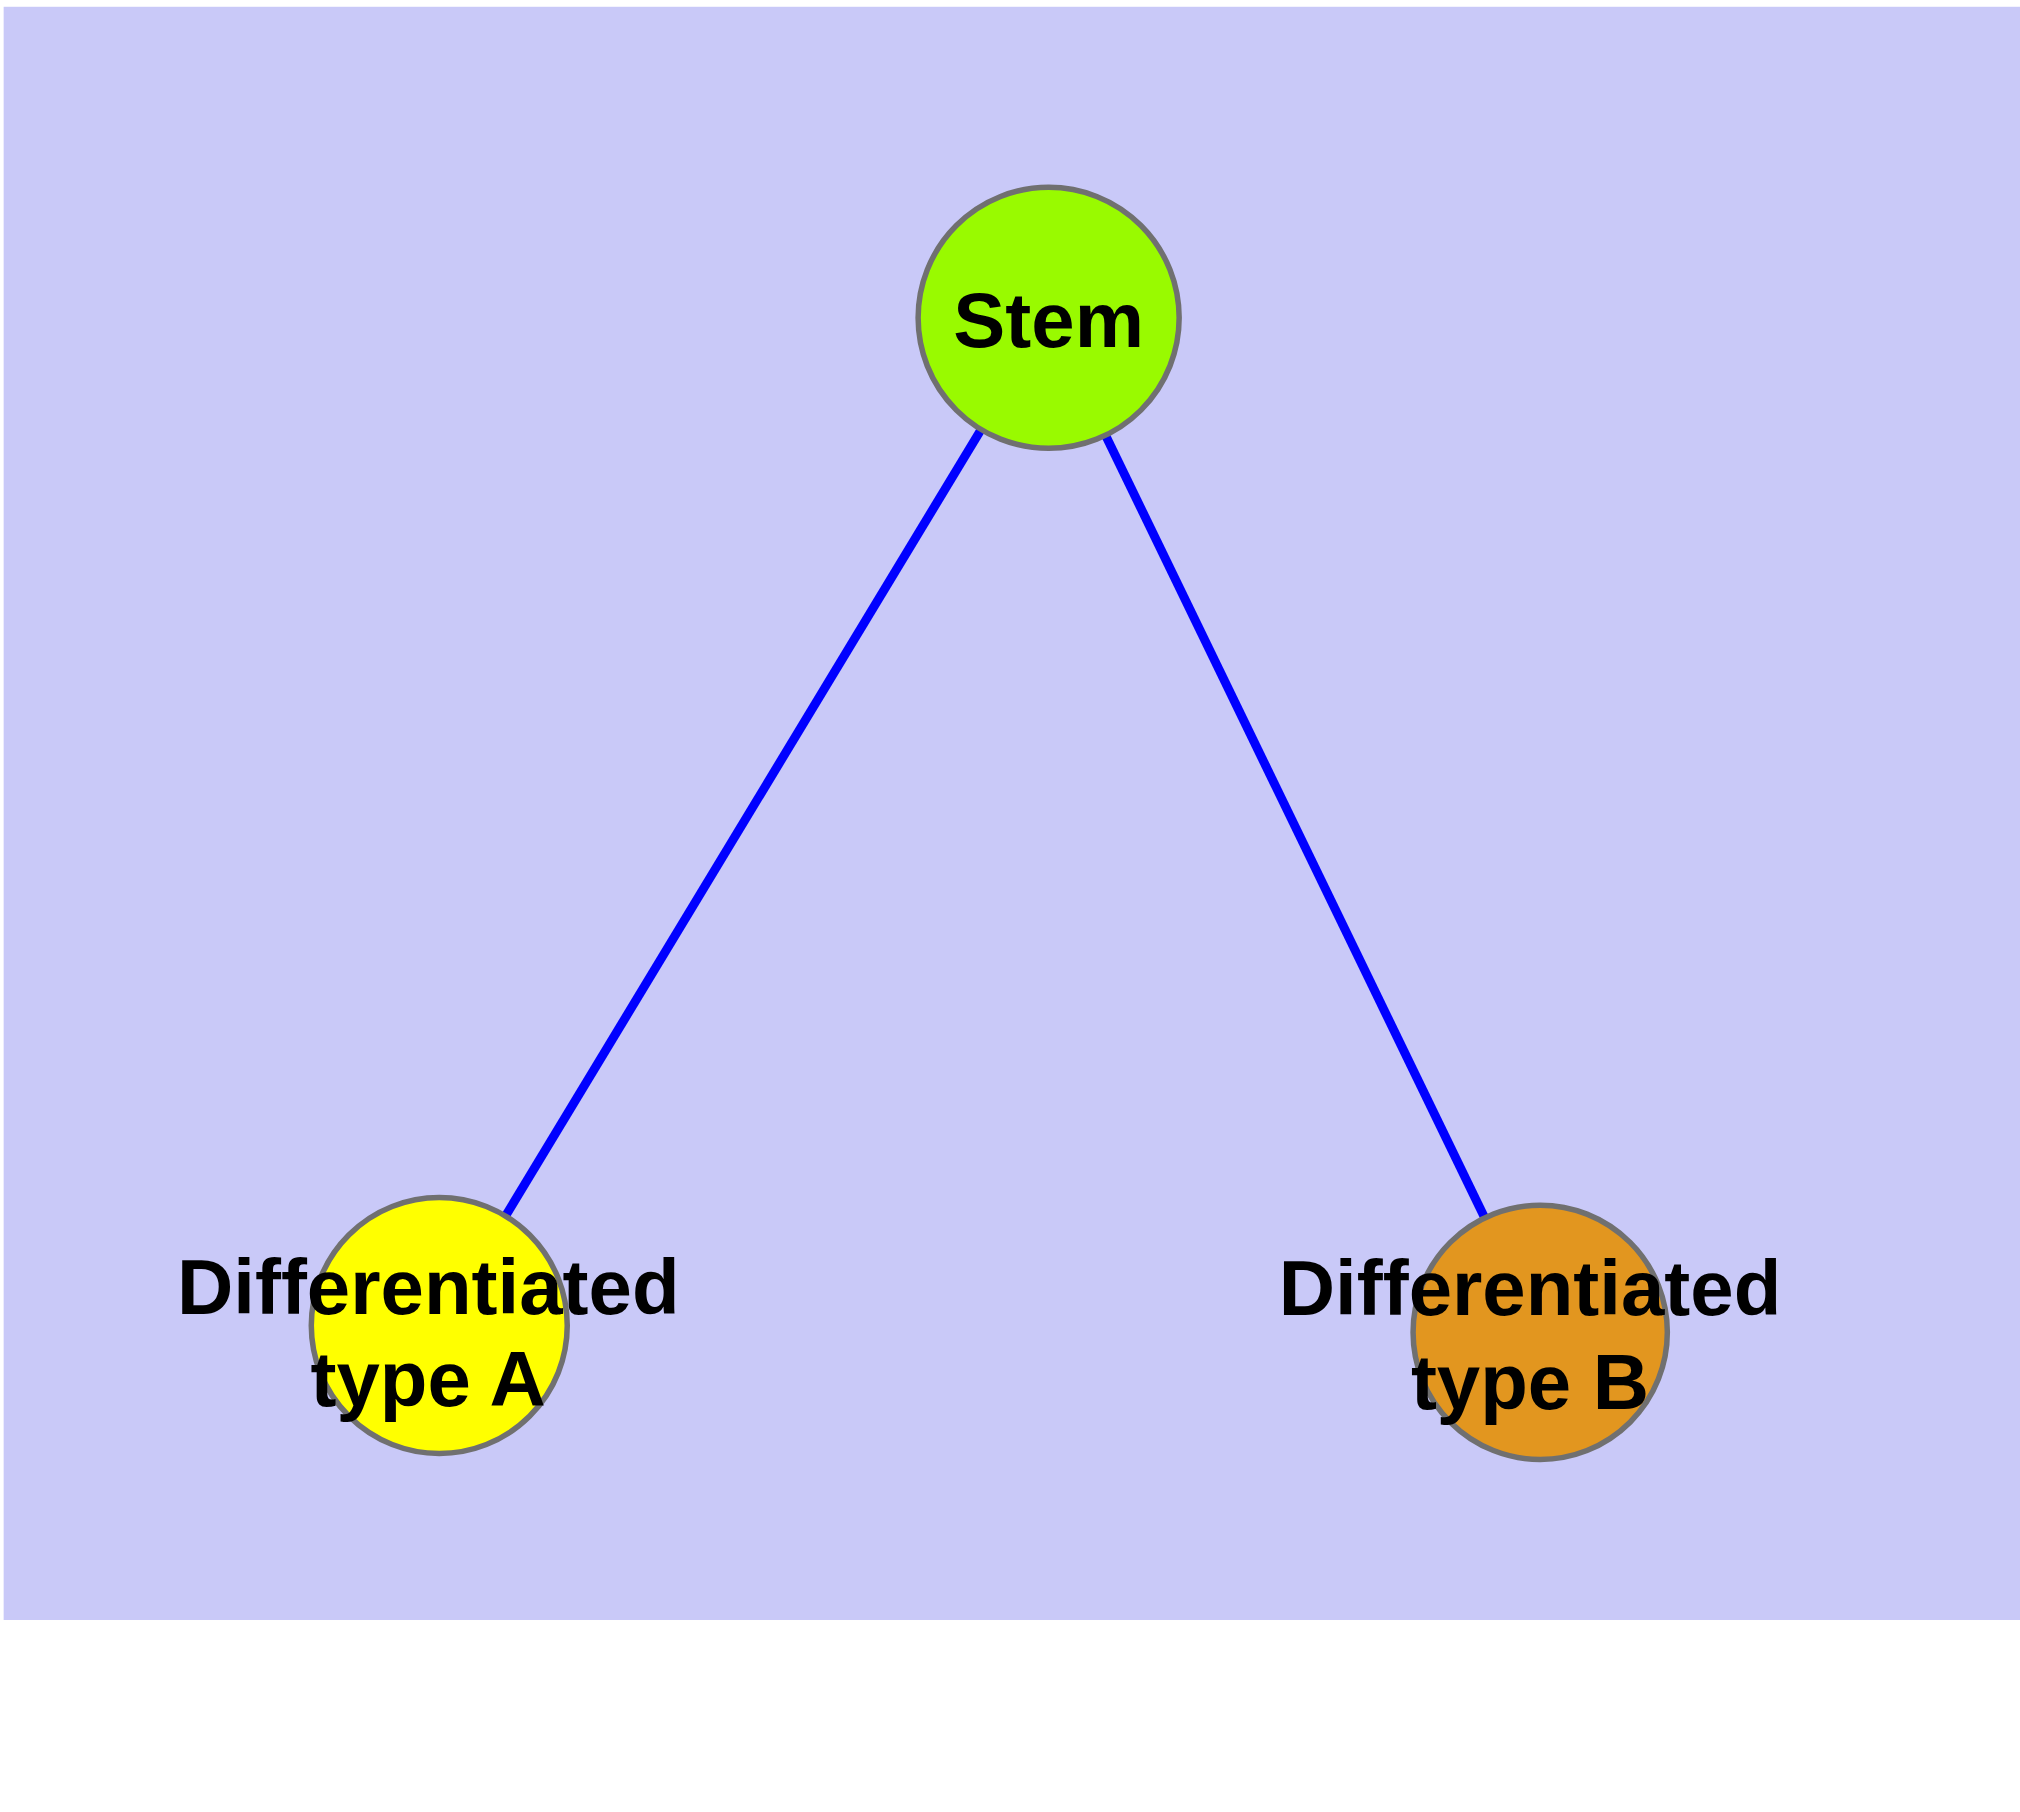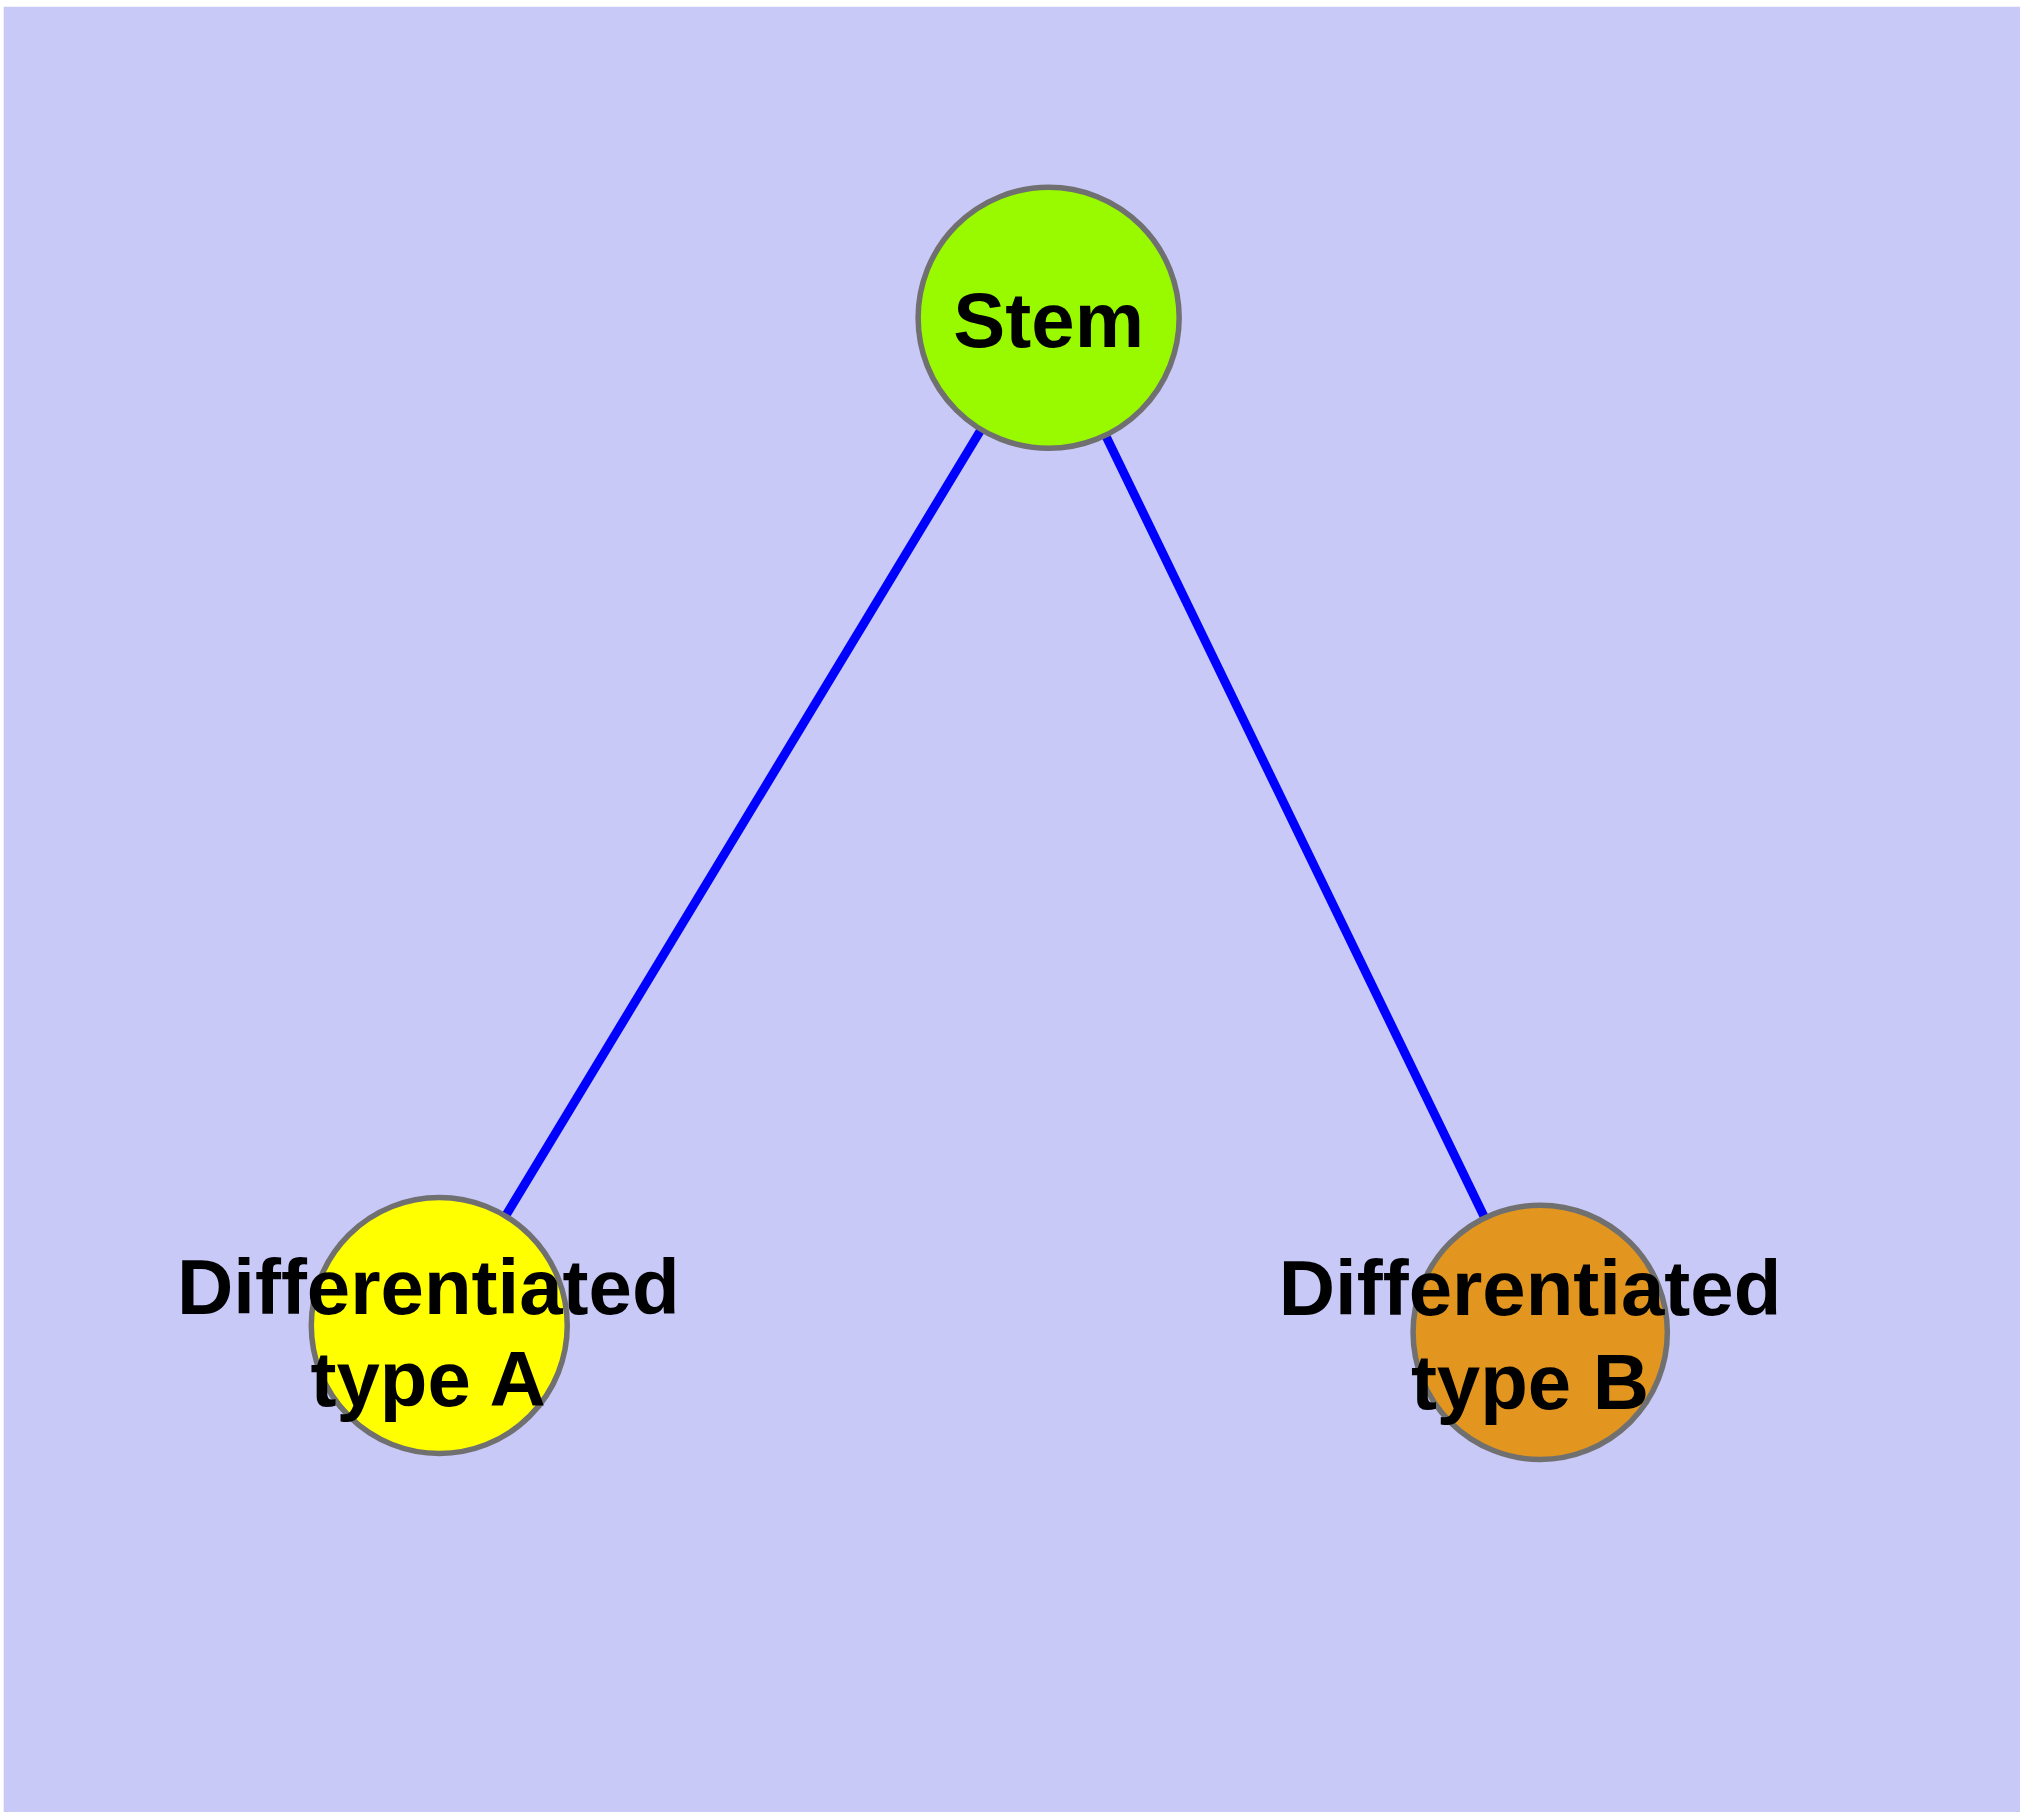--- a/index.html
+++ b/index.html
@@ -5,21 +5,21 @@
   html, body { margin: 0; padding: 0; }
   body {
     width: 2021px;
     height: 1812px;
     background: #ffffff;
     font-family: "Liberation Sans", sans-serif;
   }
   .stage {
     position: relative;
     width: 2021px;
-    height: 1812px;
+    height: 1620px;
     overflow: hidden;
   }
   svg { display: block; }
   .edge {
     stroke-width: 10.5;
     fill: none;
   }
   .node {
     stroke-width: 6.5;
   }

